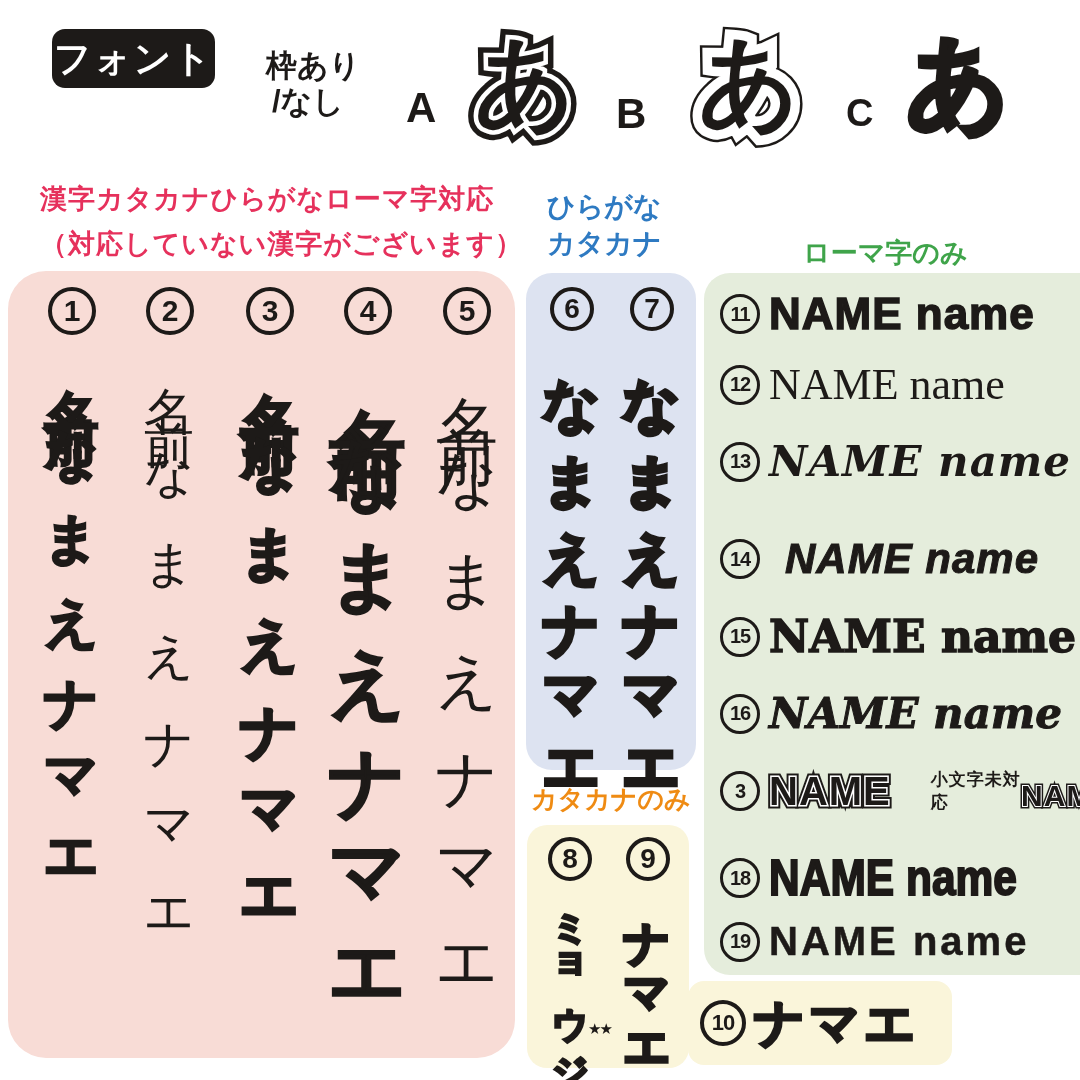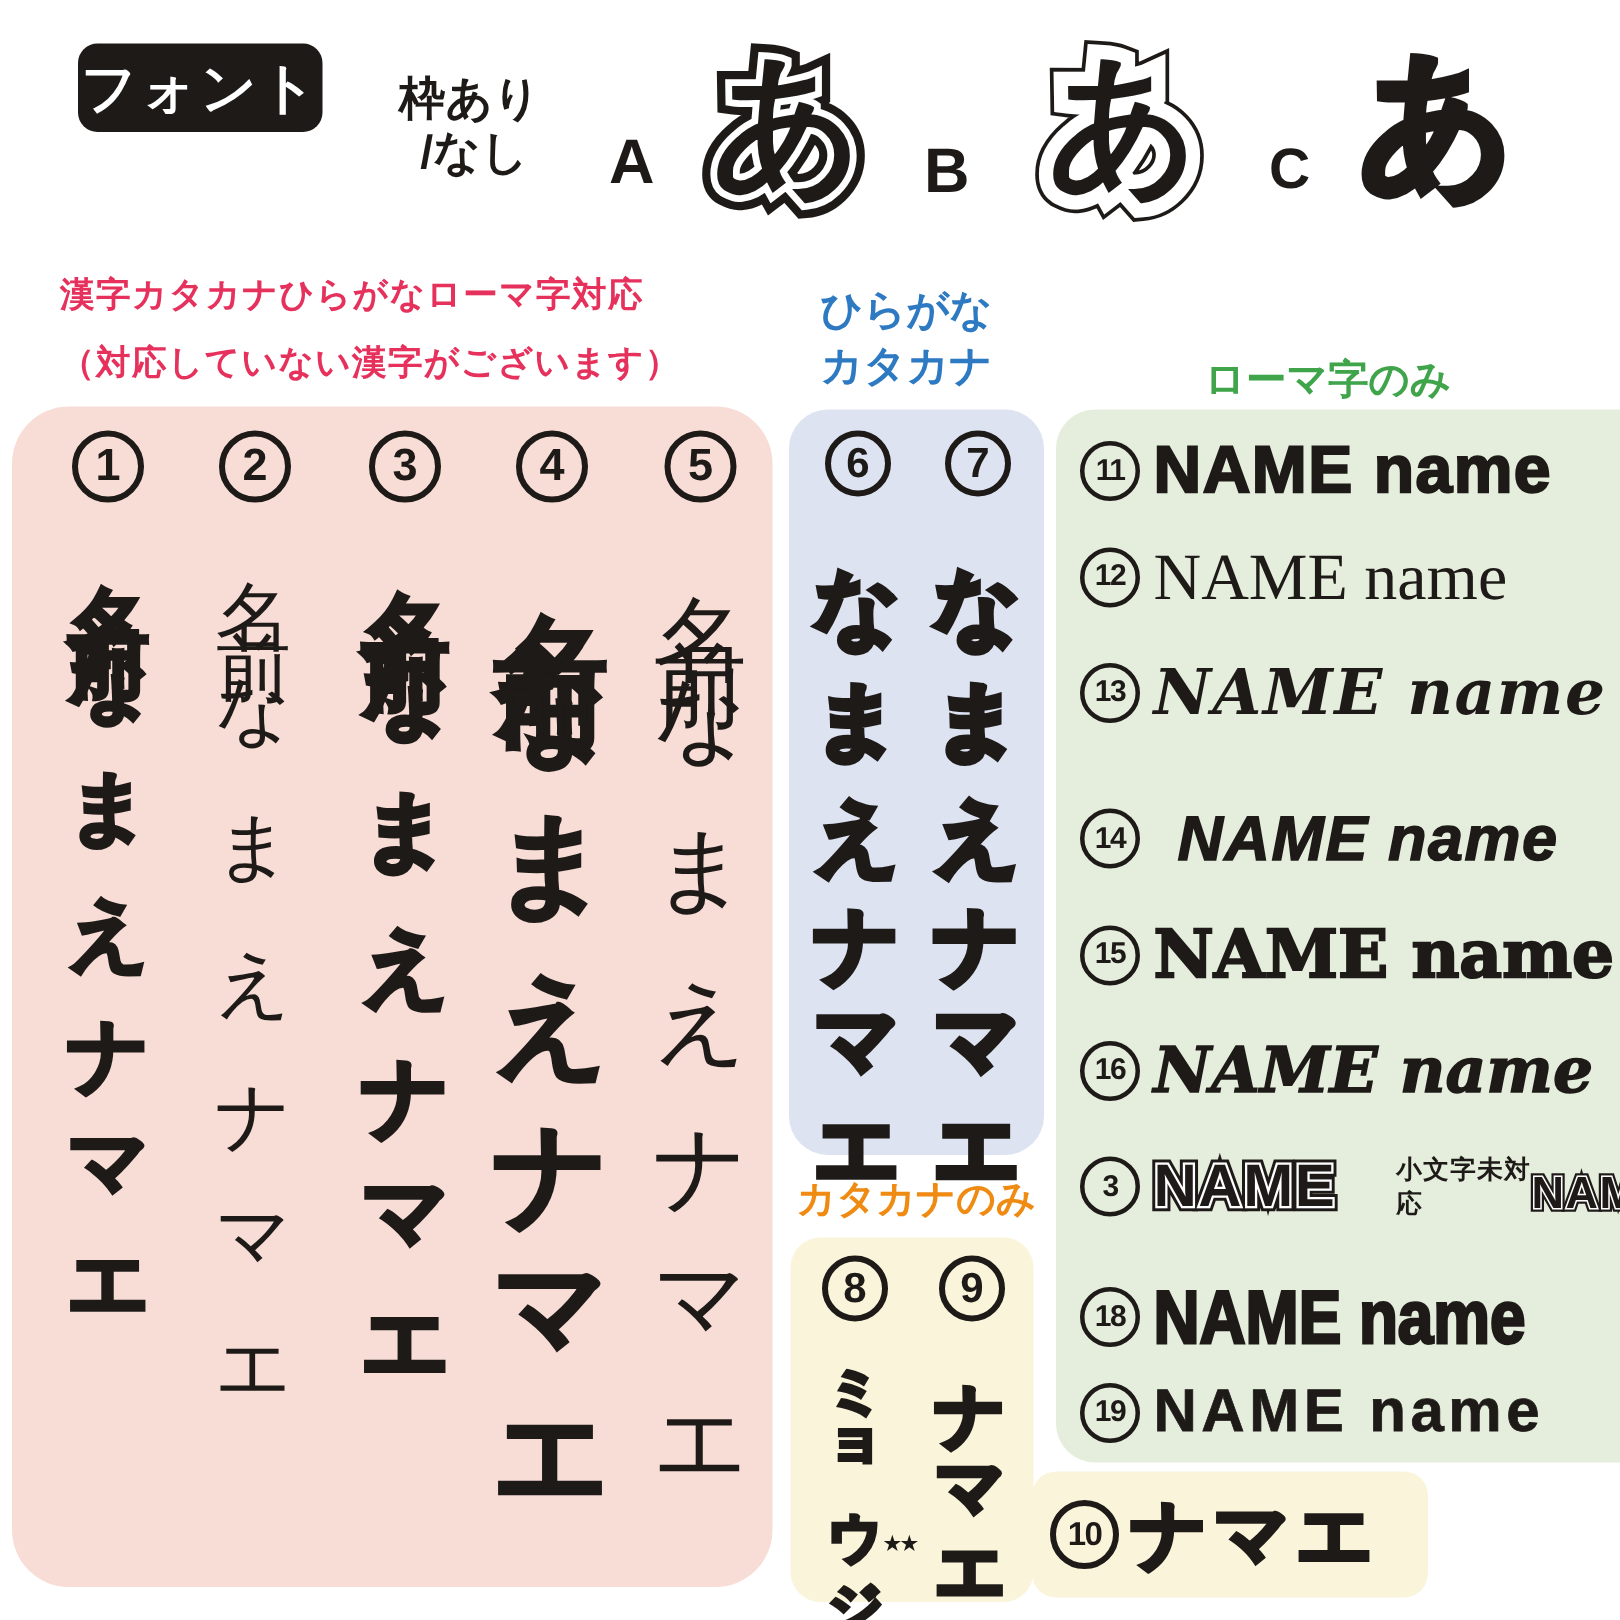--- a/index.html
+++ b/index.html
@@ -9,37 +9,37 @@
   }
   .abs{position:absolute;}
 
   
   .badge{
     left:52px;top:29px;width:163px;height:59px;background:#1d1a18;border-radius:13px;
     display:flex;align-items:center;justify-content:center;color:#ffffff;
     font-size:37px;font-weight:900;letter-spacing:2px;
   }
   .frame-note{left:266px;top:48px;font-size:31px;font-weight:900;line-height:36px;}
-  .frame-note .l2{padding-left:6px;text-align:center;}
+  .frame-note .l2{padding-left:6px;}
   .style-label{font-size:42px;font-weight:900;}
   .bubble{width:112px;height:132px;}
   .bubble span{
     position:absolute;left:6px;top:2px;font-size:100px;line-height:120px;font-weight:900;
     font-family:"DejaVu Sans","Liberation Sans",sans-serif;
   }
   .bubble .s1{-webkit-text-stroke:20px #1d1a18;color:#1d1a18;}
   .bubble .s2{-webkit-text-stroke:9px #ffffff;color:#ffffff;}
   .bubble .s3{color:#1d1a18;}
   .bubble.thin .s1{-webkit-text-stroke:24px #1d1a18;}
   .bubble.thin .s2{-webkit-text-stroke:19px #ffffff;}
   .plain-sample{font-size:102px;line-height:120px;font-weight:900;-webkit-text-stroke:5px #1d1a18;
     font-family:"DejaVu Sans","Liberation Sans",sans-serif;}
 
   
-  .red-note{left:40px;font-size:23px;font-weight:900;color:#e6315c;letter-spacing:1px;}
+  .red-note{left:40px;font-size:27px;font-weight:900;color:#e6315c;letter-spacing:1px;}
   .title-blue{left:547px;top:188px;font-size:28px;font-weight:900;color:#2e7ac2;line-height:37px;}
   .title-green{left:803px;top:235px;font-size:27px;font-weight:900;color:#3fa44a;}
   .title-orange{left:531px;top:782px;font-size:26px;font-weight:900;color:#ef8b13;}
 
   
   .panel{border-radius:30px;}
   .panel.pink{left:8px;top:271px;width:507px;height:787px;background:#f8dcd6;border-radius:38px;}
   .panel.blue{left:526px;top:273px;width:170px;height:497px;background:#dde3f1;border-radius:26px;}
   .panel.cream{left:527px;top:825px;width:162px;height:243px;background:#faf5da;border-radius:20px;}
   .panel.green{left:704px;top:273px;width:414px;height:702px;background:#e5eddc;border-radius:26px;}

